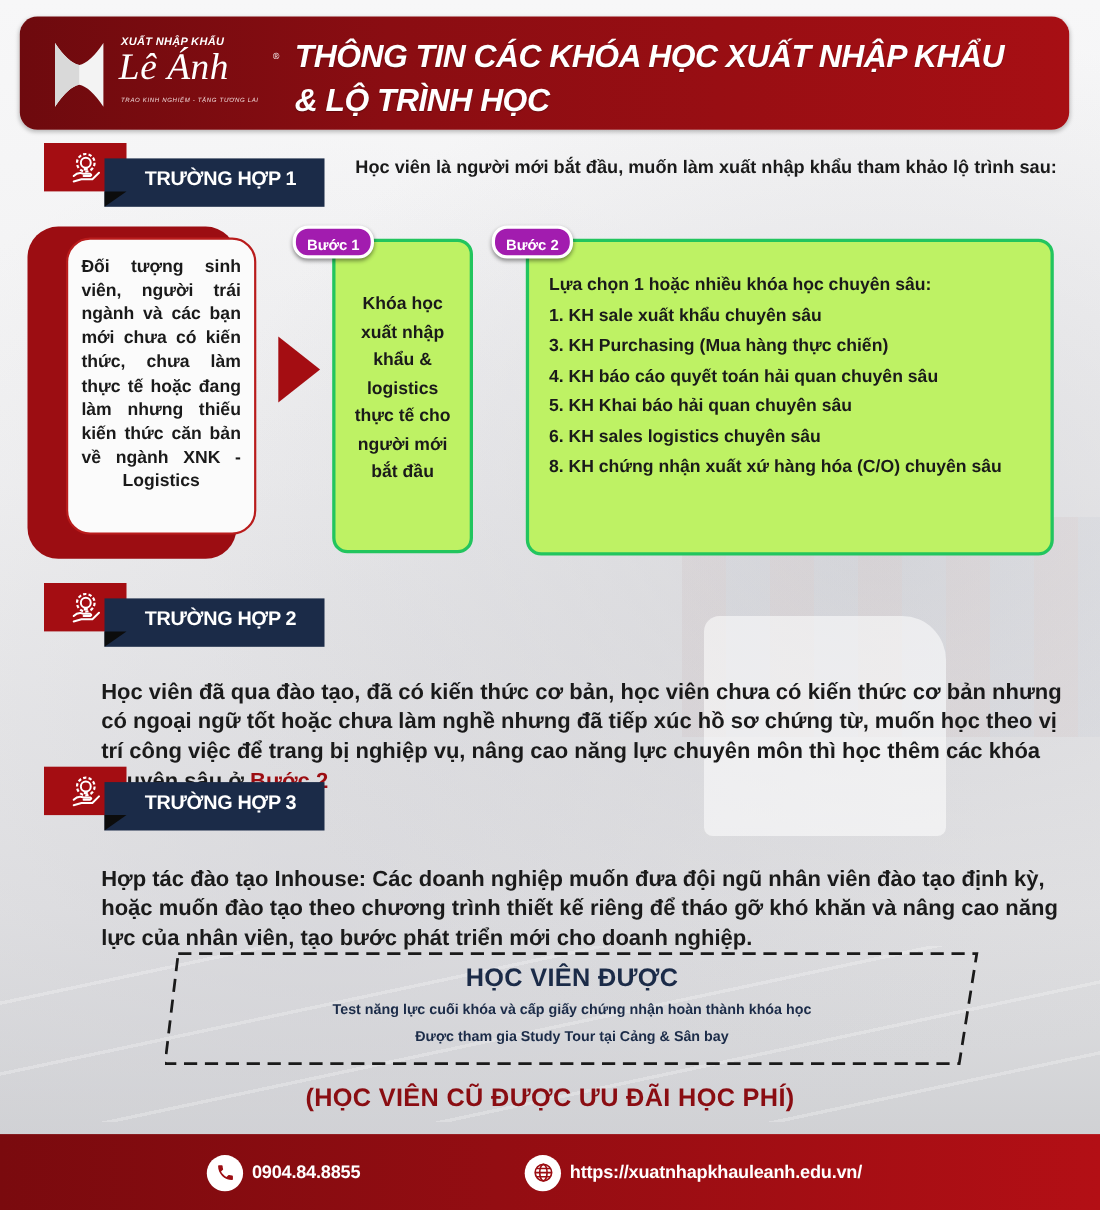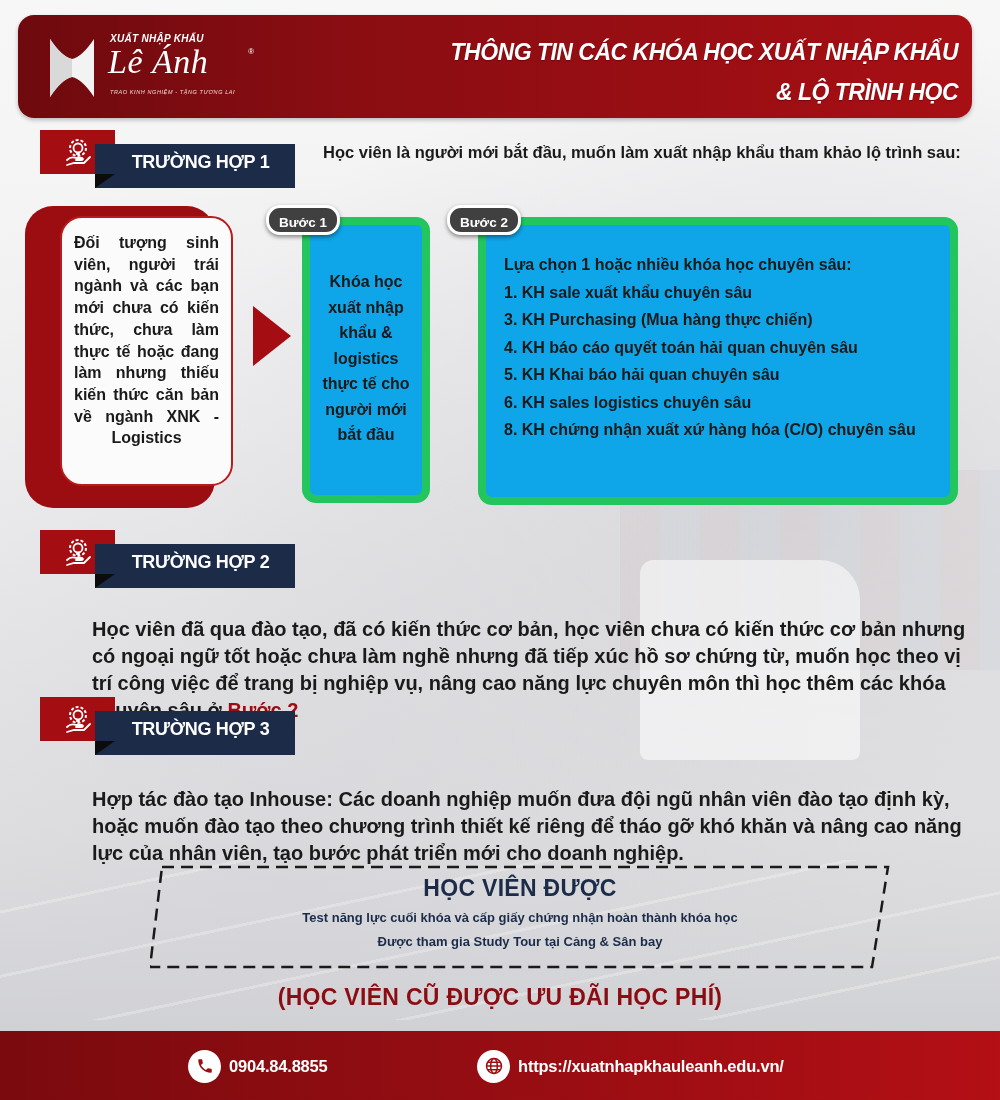--- a/index.html
+++ b/index.html
@@ -48,22 +48,22 @@
   .logo-name {
     position: absolute; left: 60px; top: 10px; font-family: "Liberation Serif", "DejaVu Serif", serif;
     font-size: 34px; color: #fff; letter-spacing: .5px;
   }
   .logo-reg { position: absolute; left: 200px; top: 14px; font-size: 8px; color:#fff; }
   .logo-tag {
     position: absolute; left: 62px; top: 56px; font-size: 5.5px; color: #f1dada; letter-spacing: .6px;
   }
   .header-title {
     position: absolute; left: 250px; top: 17px; width: 690px;
-    text-align: right; color: #fff; font-weight: bold;
-    font-size: 23px; line-height: 40px; letter-spacing: -0.5px;
+    text-align: left; color: #fff; font-weight: bold;
+    font-size: 29px; line-height: 40px; letter-spacing: -0.5px;
     text-shadow: 0 1px 1px rgba(0,0,0,0.3);
   }
 
   
   .case-label { position: absolute; left: 40px; width: 235px; height: 58px; }
   .case-red {
     position: absolute; left: 0; top: 0; width: 75px; height: 44px; background: #a40d12;
   }
   .case-navy {
     position: absolute; left: 55px; top: 14px; width: 200px; height: 44px;
@@ -95,31 +95,31 @@
     padding: 14px 12px 0 12px;
     font-weight: bold; font-size: 16px; line-height: 21.7px; text-align: justify;
     text-align-last: center; color: #1a1a1a;
   }
   .arrow {
     position: absolute; left: 253px; top: 306px; width: 0; height: 0;
     border-top: 30px solid transparent; border-bottom: 30px solid transparent;
     border-left: 38px solid #a40d12;
   }
   .step-box {
-    position: absolute; border: 8px solid #22c55e; border-radius: 14px; background: #0ea5e9;
+    position: absolute; border: 3px solid #22c55e; border-radius: 14px; background: #bef264;
   }
   .step1 { left: 302px; top: 217px; width: 128px; height: 286px; }
   .step1-text {
     position: absolute; left: 0; top: 44px; width: 100%; text-align: center;
     font-weight: bold; font-size: 16px; line-height: 25.5px; padding: 0 10px;
   }
   .step2 { left: 478px; top: 217px; width: 480px; height: 288px; }
   .step2-list { position: absolute; left: 18px; top: 26px; font-weight: bold; font-size: 16px; line-height: 27.5px; }
   .step-pill {
-    position: absolute; height: 30px; border-radius: 14px; background: #404040;
+    position: absolute; height: 30px; border-radius: 14px; background: #a21caf;
     color: #fff; font-weight: bold; font-size: 13.5px; line-height: 30px; text-align: center;
     border: 3px solid #fff; box-shadow: 0 2px 4px rgba(0,0,0,0.45);
   }
   .pill1 { left: 266px; top: 205px; width: 74px; }
   .pill2 { left: 447px; top: 205px; width: 74px; }
 
   .para {
     position: absolute; left: 92px; width: 890px; font-weight: bold;
     font-size: 20px; line-height: 27px; color: #1a1a1a; margin-top: 20px;
   }

